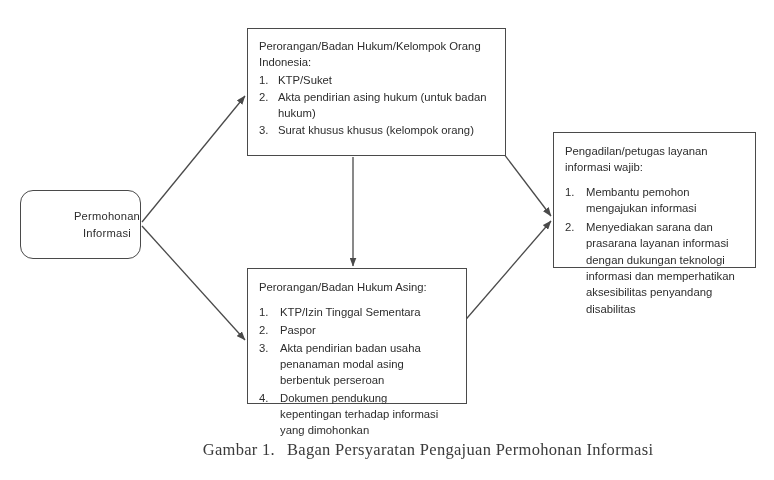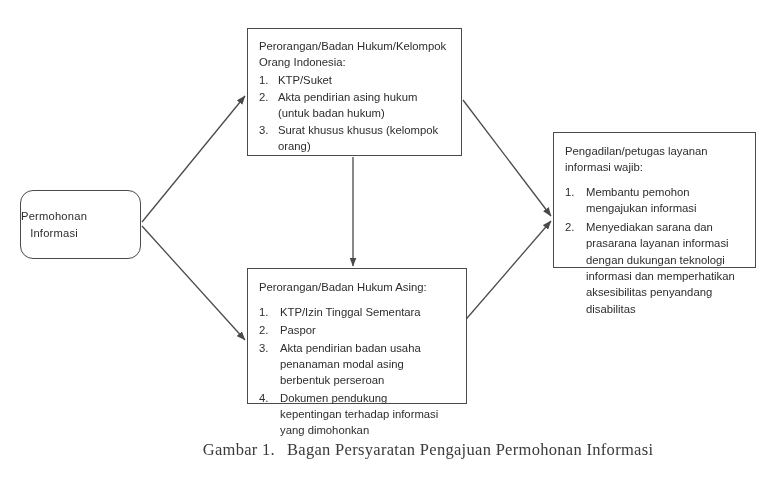--- a/index.html
+++ b/index.html
@@ -42,31 +42,31 @@
   }
 
   .node-start {
     left: 20px;
     top: 190px;
     width: 121px;
     height: 69px;
     border-radius: 13px;
     display: flex;
     align-items: center;
-    justify-content: flex-start;
+    justify-content: flex-end;
     text-align: center;
     font-size: 11.2px;
     line-height: 1.45;
     letter-spacing: 0.2px;
   }
 
   .node-top {
     left: 247px;
     top: 28px;
-    width: 215px;
+    width: 259px;
     height: 128px;
     padding: 9px 10px 0 11px;
   }
 
   .node-bottom {
     left: 247px;
     top: 268px;
     width: 220px;
     height: 136px;
     padding: 10px 16px 0 11px;

